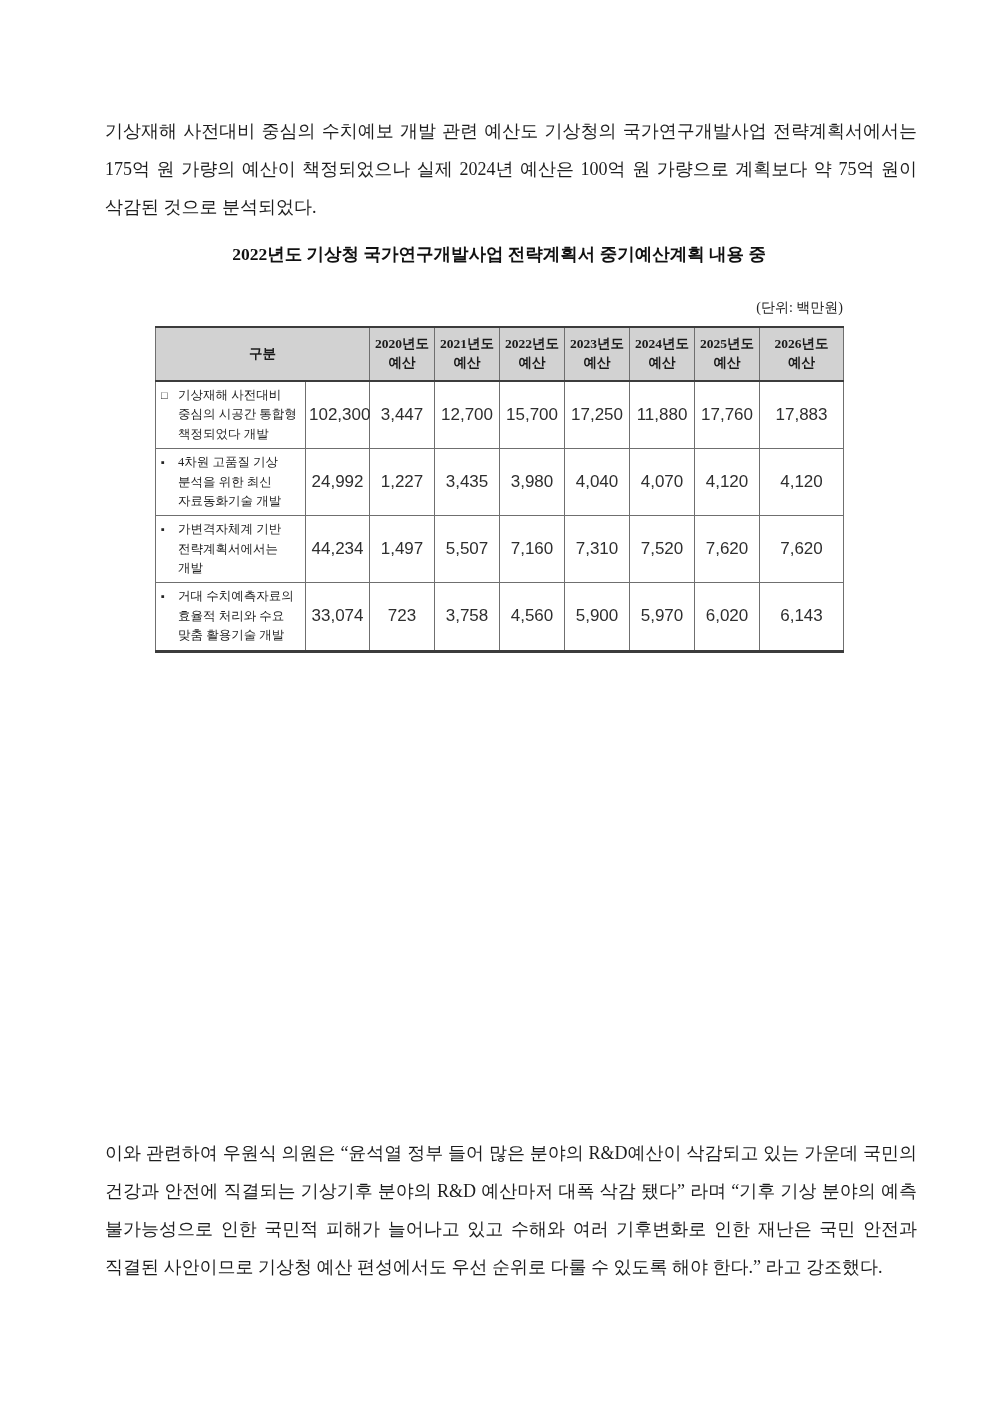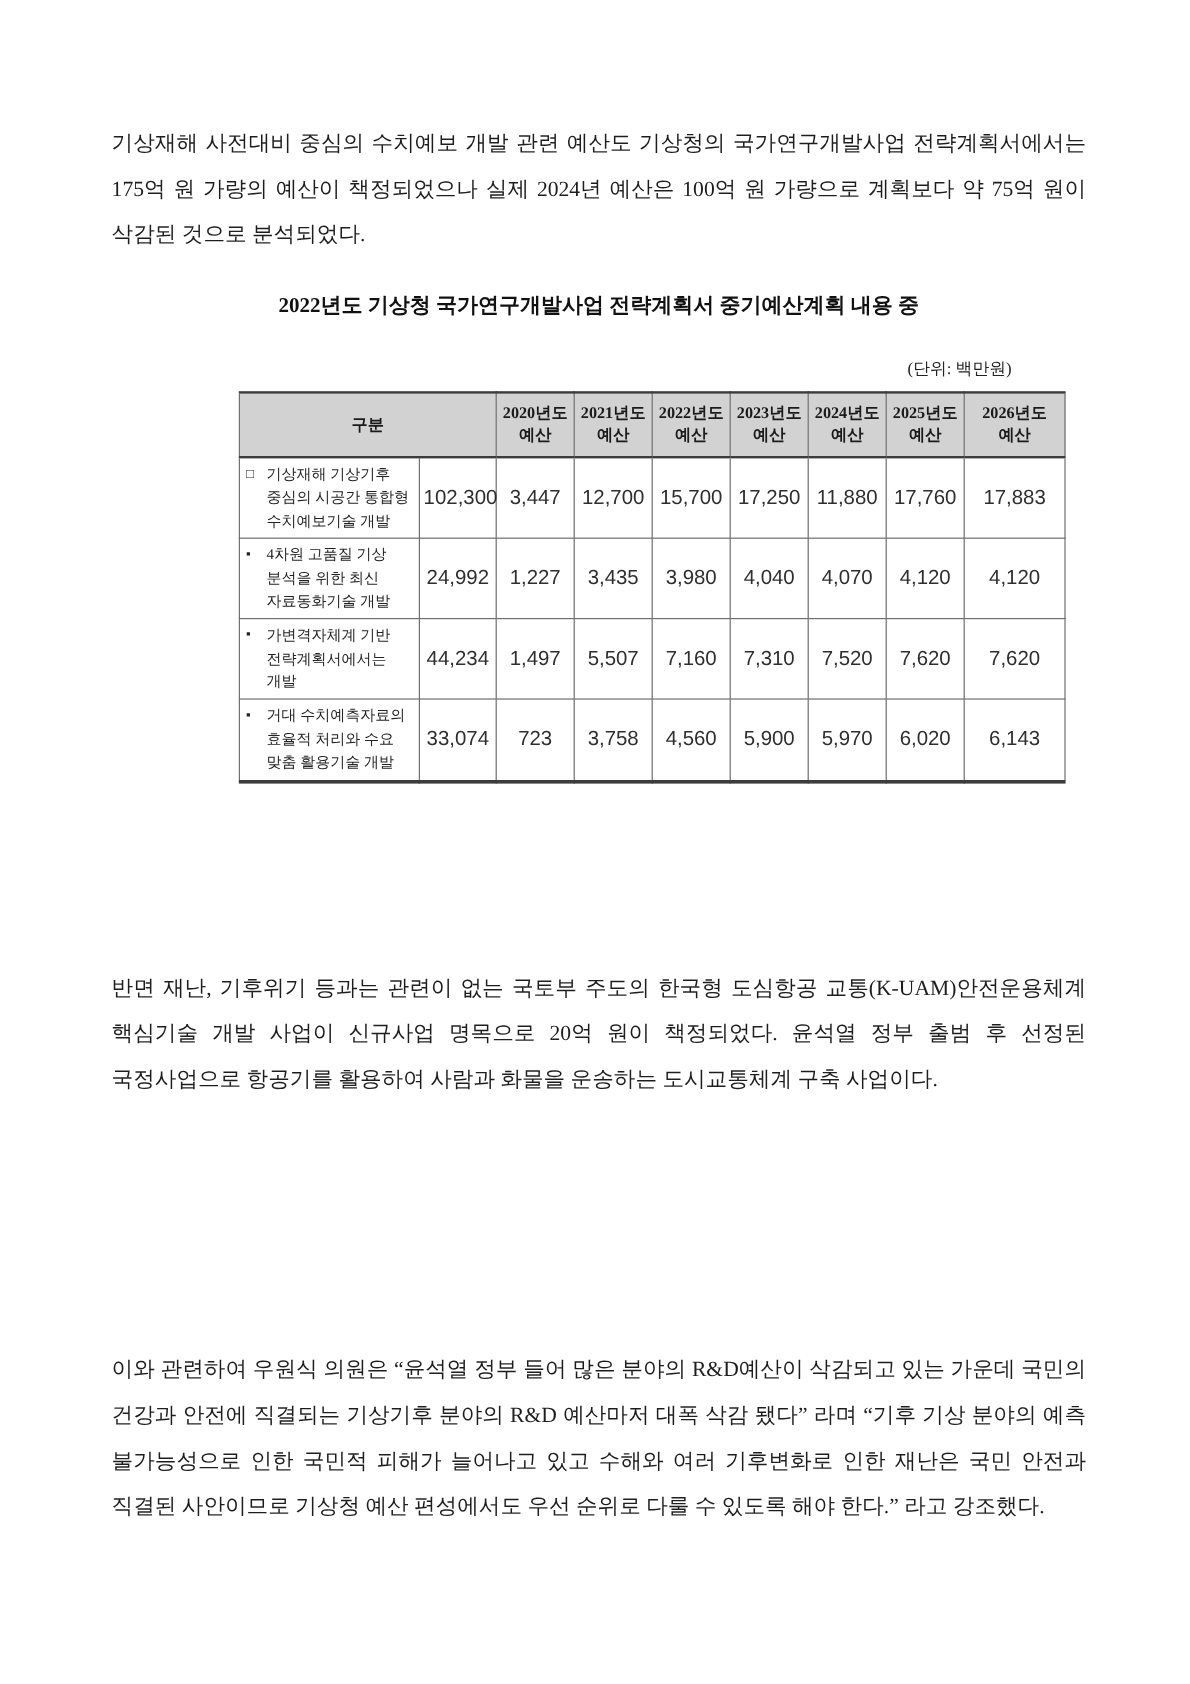--- a/index.html
+++ b/index.html
@@ -13,21 +13,21 @@
     height: 1403px;
     background: #ffffff;
     font-family: "Liberation Serif", "DejaVu Serif", serif;
     color: #1d1d1d;
     overflow: hidden;
   }
   .body-text {
     position: absolute;
     left: 93px;
     width: 812px;
-    margin: 0;
+    margin: 12px;
     font-size: 18px;
     line-height: 38px;
     text-align: justify;
     word-break: keep-all;
     color: #1d1d1d;
   }
   .table-title {
     position: absolute;
     top: 240px;
     left: 93px;
@@ -49,21 +49,20 @@
   }
   table.budget-table {
     position: absolute;
     top: 326px;
     left: 155px;
     width: 688px;
     border-collapse: collapse;
     table-layout: fixed;
     border-top: 2px solid #3c3c3c;
     border-bottom: 3px solid #3c3c3c;
-    margin-left: 44px;
   }
   .budget-table th, .budget-table td {
     border: 1px solid #6f6f6f;
     padding: 2px 3px;
     vertical-align: middle;
   }
   .budget-table thead th {
     background: #d2d2d2;
     font-weight: bold;
     font-size: 13.5px;
@@ -133,21 +132,21 @@
 예산</th>
         <th>2026년도
 예산</th>
       </tr>
     </thead>
     <tbody>
       <tr>
         <td class="label-cell">
           <div class="lbl-flex">
             <span class="bullet">□</span>
-            <span class="lbl-text">기상재해 기상기후 중심의 시공간 통합형 수치예보기술 개발</span>
+            <span class="lbl-text">기상재해 사전대비 중심의 시공간 통합형 책정되었다 개발</span>
           </div>
         </td>
         <td class="num">102,300</td>
         <td class="num">3,447</td>
         <td class="num">12,700</td>
         <td class="num">15,700</td>
         <td class="num">17,250</td>
         <td class="num">11,880</td>
         <td class="num">17,760</td>
         <td class="num">17,883</td>
@@ -196,16 +195,15 @@
         <td class="num">3,758</td>
         <td class="num">4,560</td>
         <td class="num">5,900</td>
         <td class="num">5,970</td>
         <td class="num">6,020</td>
         <td class="num">6,143</td>
       </tr>
     </tbody>
   </table>
 
-  <p class="body-text" style="top:804px">반면 재난, 기후위기 등과는 관련이 없는 국토부 주도의 한국형 도심항공 교통(K-UAM)안전운용체계 핵심기술 개발 사업이 신규사업 명목으로 20억 원이 책정되었다. 윤석열 정부 출범 후 선정된 국정사업으로 항공기를 활용하여 사람과 화물을 운송하는 도시교통체계 구축 사업이다.</p>
   <p class="body-text" style="top:1122px">이와 관련하여 우원식 의원은 “윤석열 정부 들어 많은 분야의 R&amp;D예산이 삭감되고 있는 가운데 국민의 건강과 안전에 직결되는 기상기후 분야의 R&amp;D 예산마저 대폭 삭감 됐다” 라며 “기후 기상 분야의 예측 불가능성으로 인한 국민적 피해가 늘어나고 있고 수해와 여러 기후변화로 인한 재난은 국민 안전과 직결된 사안이므로 기상청 예산 편성에서도 우선 순위로 다룰 수 있도록 해야 한다.” 라고 강조했다.</p>
 
 </div>
 
 </body></html>

